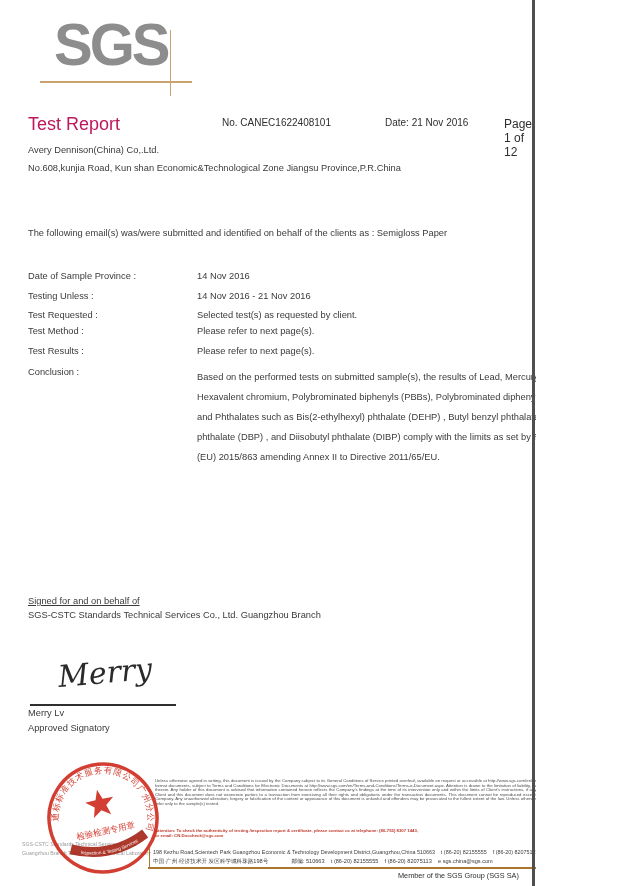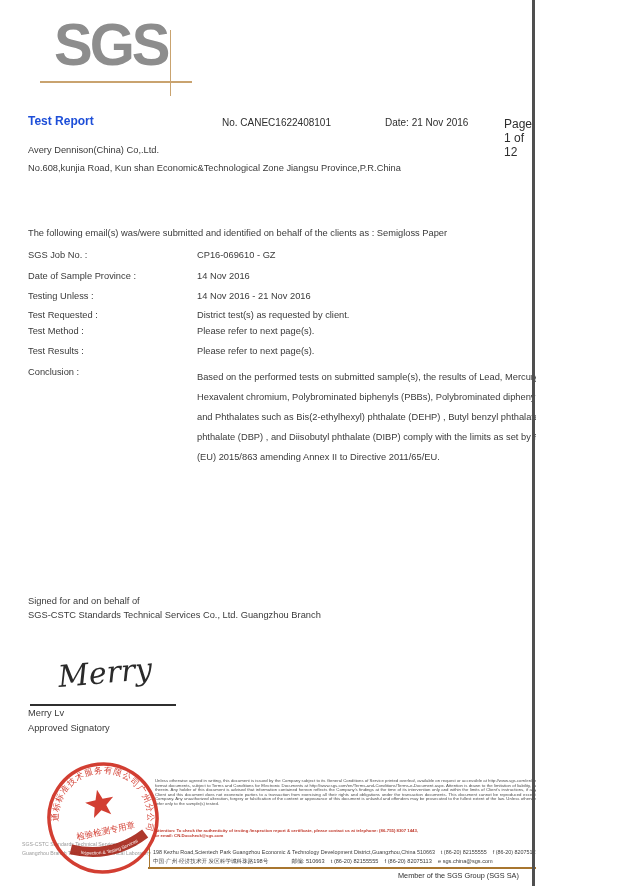--- a/index.html
+++ b/index.html
@@ -11,38 +11,38 @@
 
   
   .logo-text {
     left:54px; top:16px; font-size:58px; font-weight:bold; color:#8d8d8d;
     letter-spacing:-3px; transform:scaleY(1.02); line-height:1;
   }
   .logo-hline { left:40px; top:81px; width:152px; height:2px; background:#c9a36f; }
   .logo-vline { left:170px; top:30px; width:1px; height:66px; background:#c9a36f; }
 
   
-  .title { left:28px; top:114px; font-size:12px; font-weight:bold; color:#1d4ed8; }
+  .title { left:28px; top:114px; font-size:18px; font-weight:normal; color:#be185d; }
   .report-no { left:222px; top:117px; font-size:10px; color:#2e2e2e; }
   .report-date { left:385px; top:117px; font-size:10px; color:#2e2e2e; }
   .report-page { left:504px; top:117px; font-size:12px; color:#2e2e2e; }
 
   .client-name { left:28px; top:145px; font-size:9.3px;text-align:center; }
   .client-address { left:28px; top:163px; font-size:9.3px; }
 
   .sample-intro { left:28px; top:228px; font-size:9.3px; }
 
   .field-row { left:28px; width:580px; font-size:9.3px; }
   .field-label { display:inline-block; width:169px; vertical-align:top; }
   .field-value { display:inline-block; vertical-align:top; }
 
   .conclusion-label { left:28px; top:367px; font-size:9.3px; }
   .conclusion-text { left:197px; top:367px; width:412px; font-size:9.3px; line-height:20px; }
 
-  .signoff1 { left:28px; top:596px; font-size:9.3px; }
+  .signoff1 { left:28px; top:596px; font-size:9.3px;text-decoration:underline; }
   .signoff2 { left:28px; top:610px; font-size:9.3px;text-align:right; }
 
   .signature-script {
     left:58px; top:655px; font-family:"DejaVu Serif", serif; font-style:italic;
     font-size:30px; color:#2a2a2a; transform:rotate(-5deg);
   }
   .signature-line { left:30px; top:704px; width:146px; height:2px; background:#2f2f2f; }
   .sign-name { left:28px; top:708px; font-size:9.3px; }
   .sign-role { left:28px; top:723px; font-size:9.3px; }
 
@@ -80,31 +80,28 @@
   <div class="abs title">Test Report</div>
   <div class="abs report-no">No. CANEC1622408101</div>
   <div class="abs report-date">Date: 21 Nov 2016</div>
   <div class="abs report-page">Page 1 of 12</div>
 
   <div class="abs client-name">Avery Dennison(China) Co,.Ltd.</div>
   <div class="abs client-address">No.608,kunjia Road, Kun shan Economic&amp;Technological Zone Jiangsu Province,P.R.China</div>
 
   <div class="abs sample-intro">The following email(s) was/were submitted and identified on behalf of the clients as : Semigloss Paper</div>
 
-  <div class="abs field-row" style="top:250px">
-    <span class="field-label">SGS Job No. :</span><span class="field-value">CP16-069610 - GZ</span>
-  </div>
   <div class="abs field-row" style="top:271px">
     <span class="field-label">Date of Sample Province :</span><span class="field-value">14 Nov 2016</span>
   </div>
   <div class="abs field-row" style="top:291px">
     <span class="field-label">Testing Unless :</span><span class="field-value">14 Nov 2016 - 21 Nov 2016</span>
   </div>
   <div class="abs field-row" style="top:310px">
-    <span class="field-label">Test Requested :</span><span class="field-value">District test(s) as requested by client.</span>
+    <span class="field-label">Test Requested :</span><span class="field-value">Selected test(s) as requested by client.</span>
   </div>
   <div class="abs field-row" style="top:346px">
     <span class="field-label">Test Results :</span><span class="field-value">Please refer to next page(s).</span>
   </div>
   <div class="abs field-row" style="top:326px">
     <span class="field-label">Test Method :</span><span class="field-value">Please refer to next page(s).</span>
   </div>
 
   <div class="abs conclusion-label">Conclusion :</div>
   <div class="abs conclusion-text">Based on the performed tests on submitted sample(s), the results of Lead, Mercury, Cadmium, Hexavalent chromium, Polybrominated biphenyls (PBBs), Polybrominated diphenyl ethers (PBDEs) and Phthalates such as Bis(2-ethylhexyl) phthalate (DEHP) , Butyl benzyl phthalate (BBP), Dibutyl phthalate (DBP) , and Diisobutyl phthalate (DIBP) comply with the limits as set by RoHS Directive (EU) 2015/863 amending Annex II to Directive 2011/65/EU.</div>

